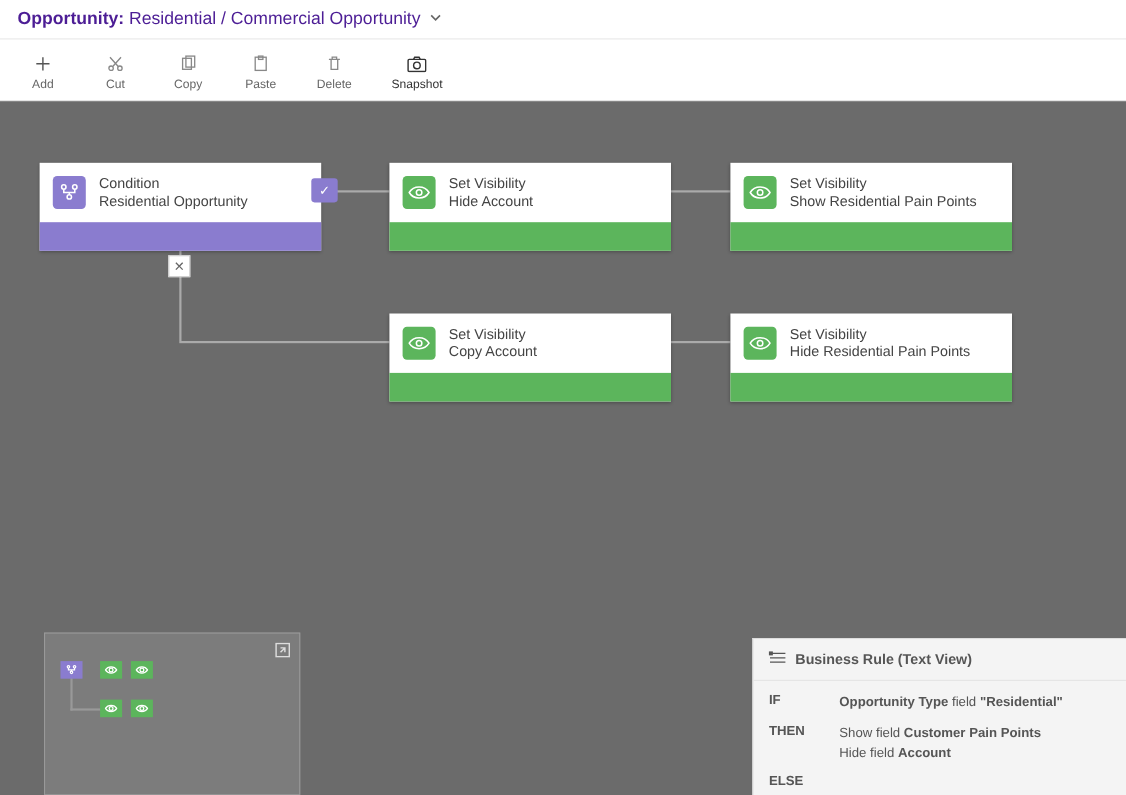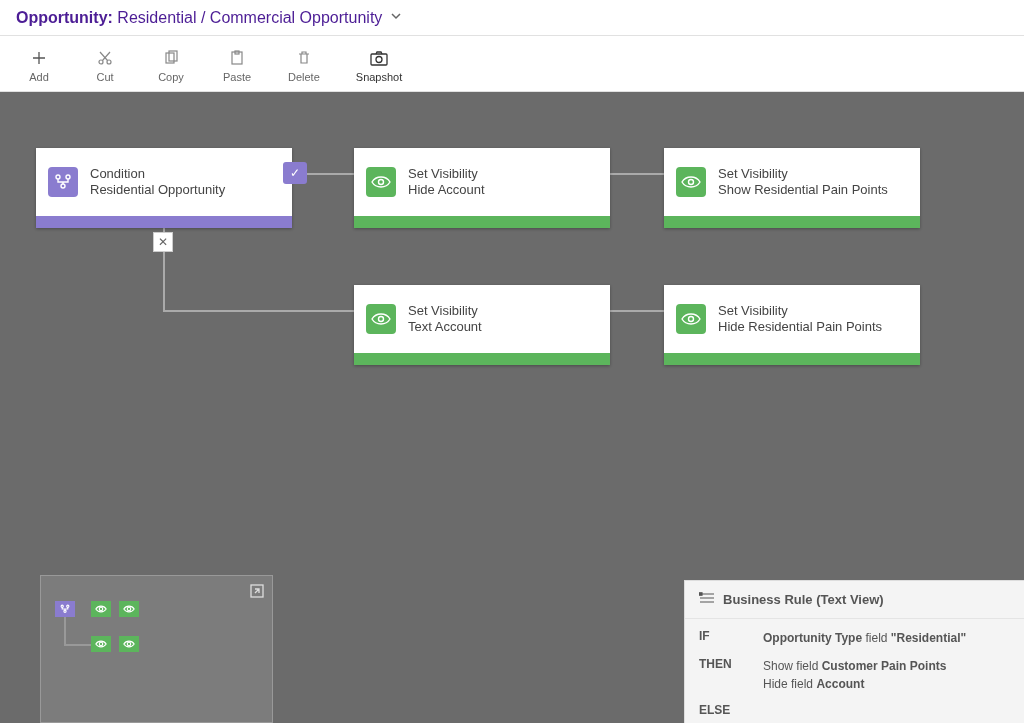--- a/index.html
+++ b/index.html
@@ -67,21 +67,21 @@
       background: #fff;
       box-shadow: 0 1px 3px rgba(0,0,0,0.3);
       display: flex;
       flex-direction: column;
     }
     .node-body {
       display: flex;
       align-items: center;
       padding: 10px 12px;
       gap: 12px;
-      height: 68px;
+      height: 54px;
     }
     .node-icon {
       width: 30px; height: 30px;
       border-radius: 4px;
       display: flex;
       align-items: center;
       justify-content: center;
       flex-shrink:0;
     }
     .icon-purple { background: #8A7CCF; }
@@ -296,21 +296,21 @@
   <div class="node" style="left:354px; top:193px;">
     <div class="node-body">
       <div class="node-icon icon-green">
         <svg width="20" height="14" viewBox="0 0 20 14" stroke="#fff" fill="none" stroke-width="1.4">
           <path d="M1 7c3-5 7-5 9-5s6 0 9 5c-3 5-7 5-9 5s-6 0-9-5z"></path>
             <circle cx="10" cy="7" r="2.5"></circle>
         </svg>
       </div>
       <div class="node-text">
         <span>Set Visibility</span>
-        <span>Text Account</span>
+        <span>Copy Account</span>
       </div>
     </div>
     <div class="node-footer footer-green"></div>
   </div>
 
   <div class="node" style="left:664px; top:193px;">
     <div class="node-body">
       <div class="node-icon icon-green">
         <svg width="20" height="14" viewBox="0 0 20 14" stroke="#fff" fill="none" stroke-width="1.4">
           <path d="M1 7c3-5 7-5 9-5s6 0 9 5c-3 5-7 5-9 5s-6 0-9-5z"></path>

